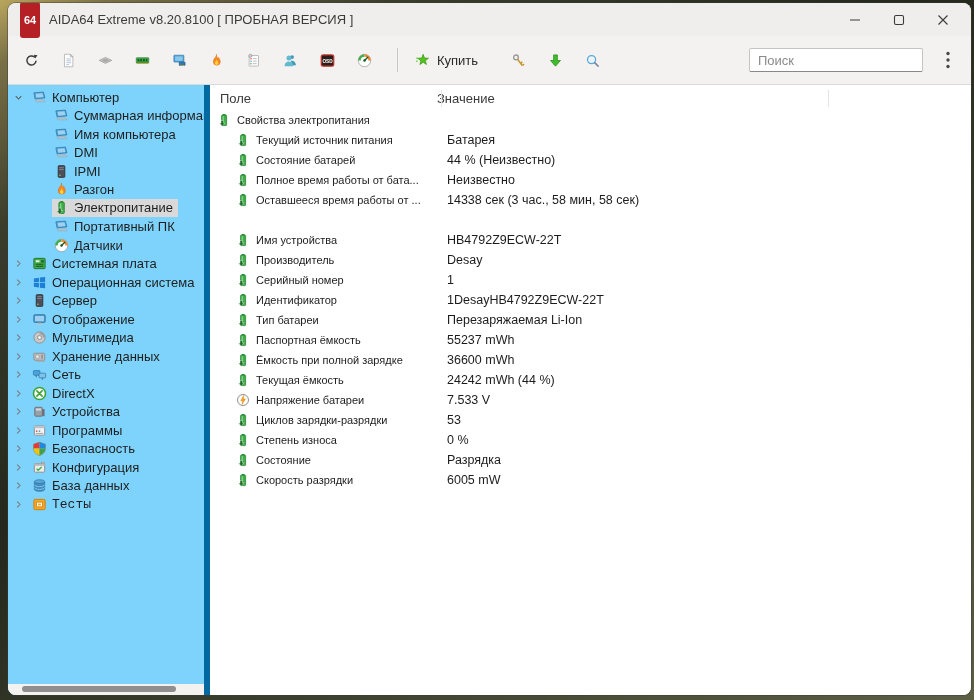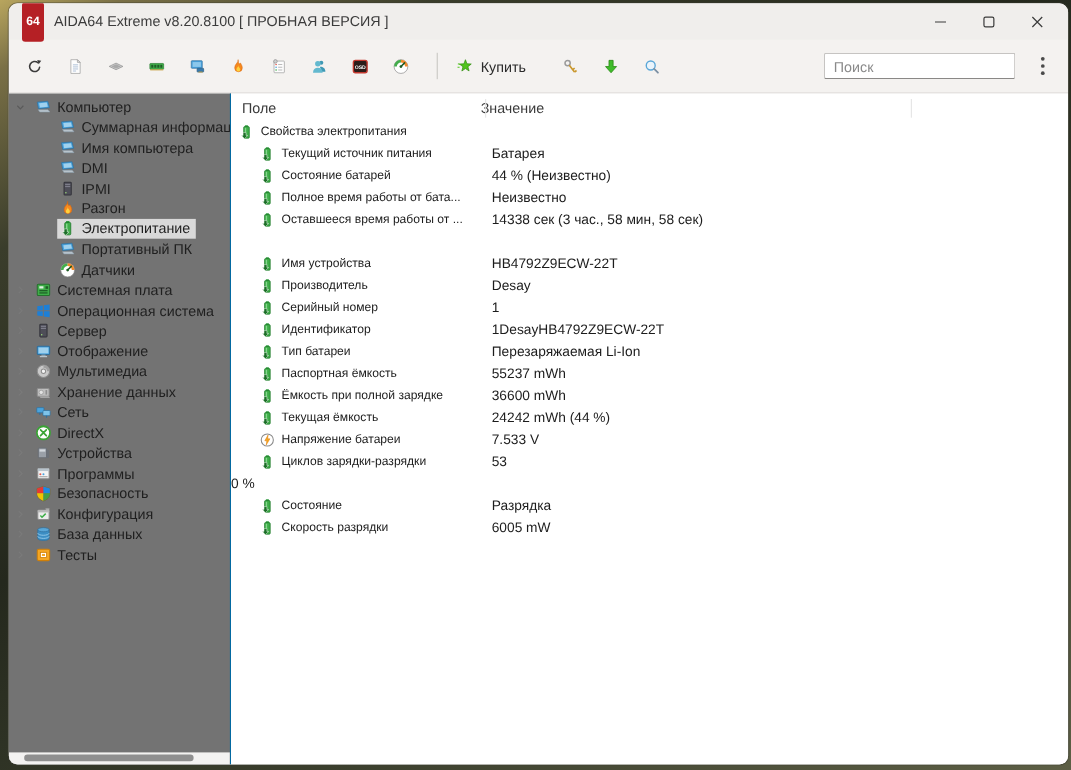--- a/index.html
+++ b/index.html
@@ -21,21 +21,21 @@
   .separator{width:1px;height:24px;background:#c9c7c4;margin:0 9px;flex:0 0 auto;}
   .buy{display:flex;align-items:center;gap:7px;font-size:13px;color:#2b2b2b;padding:0 8px;height:36px;flex:0 0 auto;}
   .buy svg{width:26px;height:26px;}
   .search-wrap{margin-left:auto;display:flex;align-items:center;gap:16px;padding-right:14px;border-radius:12px;}
   input.search{width:156px;height:22px;border:1px solid #c6c4c2;border-bottom:1px solid #8a8886;background:#fff;
     font:13px "Liberation Sans",sans-serif;color:#333;padding:0 8px;border-radius:2px;outline:none;}
   input.search::placeholder{color:#8a8a8a;}
   .kebab svg{width:18px;height:22px;display:block;}
   
   .content{position:absolute;top:82px;bottom:0;left:0;right:0;display:flex;background:#fff;}
-  .sidebar{width:202px;border-right:1px solid #0369a1;position:relative;overflow:hidden;background:#737373;padding-top:3px;box-sizing:border-box;}
+  .sidebar{width:202px;border-right:6px solid #0369a1;position:relative;overflow:hidden;background:#7dd3fc;padding-top:3px;box-sizing:border-box;}
   .tree-item{height:18.5px;display:flex;align-items:center;font-size:13px;color:#1f1f1f;white-space:nowrap;cursor:default;}
   .chev{width:13px;margin-left:4px;display:flex;justify-content:center;flex:0 0 auto;}
   .chev svg{width:11px;height:11px;}
   .tree-item .icn{margin-left:7px;flex:0 0 auto;}
   .tree-item.child{padding-left:46px;}
   .tree-item.child .icn{margin-left:0;}
   .icn svg{width:15px;height:15px;display:block;}
   .tree-label{margin-left:5px;}
   .selwrap{display:flex;align-items:center;background:#d9d9d9;padding:1px 5px 2px 2px;margin-left:-2px;}
   .hscroll-track{position:absolute;bottom:0;left:0;right:0;height:11px;background:#f3f2f1;}
@@ -590,21 +590,21 @@
               </span>
               <span class="tree-label">База данных</span>
             </span>
           </div>
           <div class="tree-item">
             <span class="chev">
               <svg viewBox="0 0 16 16">
                 <polyline points="6,3.8 10.2,8 6,12.2" fill="none" stroke="#7a7a7a" stroke-width="1.5"></polyline>
               </svg>
             </span>
-            <span style="display: flex; align-items: center;">
+            <span style="display: flex; align-items: center; font-family: Liberation Mono, monospace;">
               <span class="icn">
                 <svg viewBox="0 0 16 16">
                   <rect x="2" y="2.5" width="12" height="11" rx="1.5" fill="#f5a623" stroke="#cf7f08"></rect>
                   <rect x="5" y="5.5" width="6" height="5" fill="#ffffff" stroke="#cf7f08" stroke-width=".8"></rect>
                   <rect x="6.5" y="7" width="3" height="2" fill="#f5a623"></rect>
                 </svg>
               </span>
               <span class="tree-label">Тесты</span>
             </span>
           </div>
@@ -823,20 +823,31 @@
                   <rect x="5.2" y="2.4" width="5.8" height="12" rx="1" fill="#3fae49" stroke="#217a2c" stroke-width=".8"></rect>
                   <rect x="6.4" y="3.6" width="1.4" height="9.4" fill="#84d68c"></rect>
                   <path d="M4.6 8.6v3H2.8l3.3 3.2 3.3-3.2H7.6v-3z" fill="#1d6e28" stroke="#eef7ee" stroke-width=".5"></path>
                 </svg>
               </span>
               <span>Циклов зарядки-разрядки</span>
             </div>
             <div class="cell-value">53</div>
           </div>
           <div class="row item">
+            <div class="cell-field">
+              <span class="icn">
+                <svg viewBox="0 0 16 16">
+                  <rect x="6.4" y="1" width="3.4" height="1.8" rx=".5" fill="#2f9c3f"></rect>
+                  <rect x="5.2" y="2.4" width="5.8" height="12" rx="1" fill="#3fae49" stroke="#217a2c" stroke-width=".8"></rect>
+                  <rect x="6.4" y="3.6" width="1.4" height="9.4" fill="#84d68c"></rect>
+                  <path d="M4.6 8.6v3H2.8l3.3 3.2 3.3-3.2H7.6v-3z" fill="#1d6e28" stroke="#eef7ee" stroke-width=".5"></path>
+                </svg>
+              </span>
+              <span>Степень износа</span>
+            </div>
             <div class="cell-value">0 %</div>
           </div>
           <div class="row item">
             <div class="cell-field">
               <span class="icn">
                 <svg viewBox="0 0 16 16">
                   <rect x="6.4" y="1" width="3.4" height="1.8" rx=".5" fill="#2f9c3f"></rect>
                   <rect x="5.2" y="2.4" width="5.8" height="12" rx="1" fill="#3fae49" stroke="#217a2c" stroke-width=".8"></rect>
                   <rect x="6.4" y="3.6" width="1.4" height="9.4" fill="#84d68c"></rect>
                   <path d="M4.6 8.6v3H2.8l3.3 3.2 3.3-3.2H7.6v-3z" fill="#1d6e28" stroke="#eef7ee" stroke-width=".5"></path>

